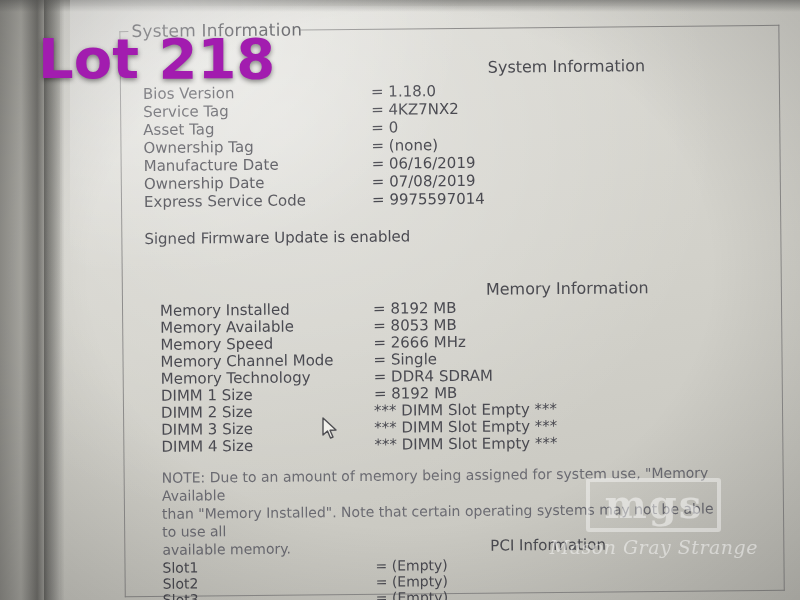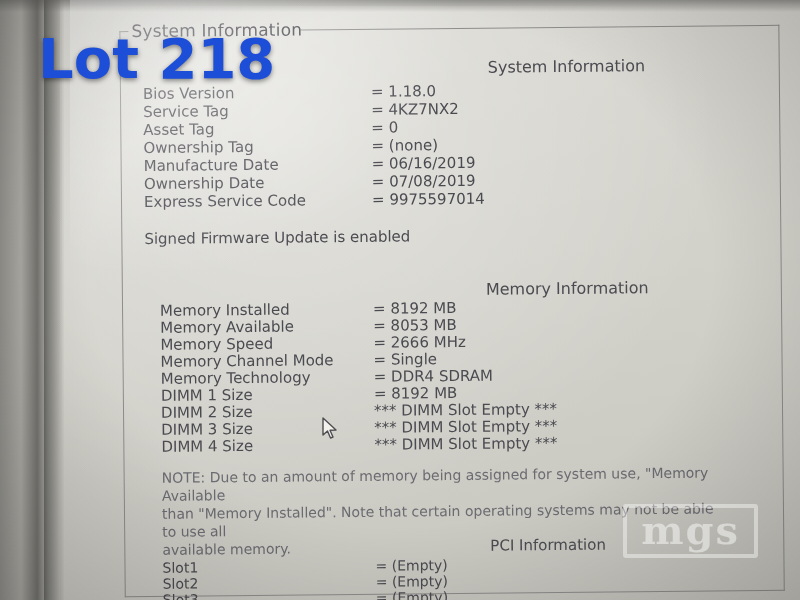--- a/index.html
+++ b/index.html
@@ -149,21 +149,21 @@
   }
   .cursor svg { display: block; }
 
   
   .lot-label {
     position: absolute;
     left: 38px; top: 26px;
     font-family: "DejaVu Sans", sans-serif;
     font-weight: bold;
     font-size: 56px;
-    color: #1d4ed8;
+    color: #a21caf;
     letter-spacing: 0px;
     text-shadow: 0 2px 5px rgba(0,0,0,.45);
     text-align: right;
   }
 
   
   .watermark {
     position: absolute;
     right: 42px; bottom: 42px;
     text-align: center;
@@ -317,15 +317,16 @@
   <div class="glare"></div>
   <div class="noise"></div>
   <div class="vignette"></div>
 
   <div class="lot-label">Lot 218</div>
 
   <div class="watermark">
     <div class="wm-box">
       <div class="wm-mgs">mgs</div>
     </div>
+    <div class="wm-sub">Mason Gray Strange</div>
   </div>
 
 </div>
 
 </body></html>

